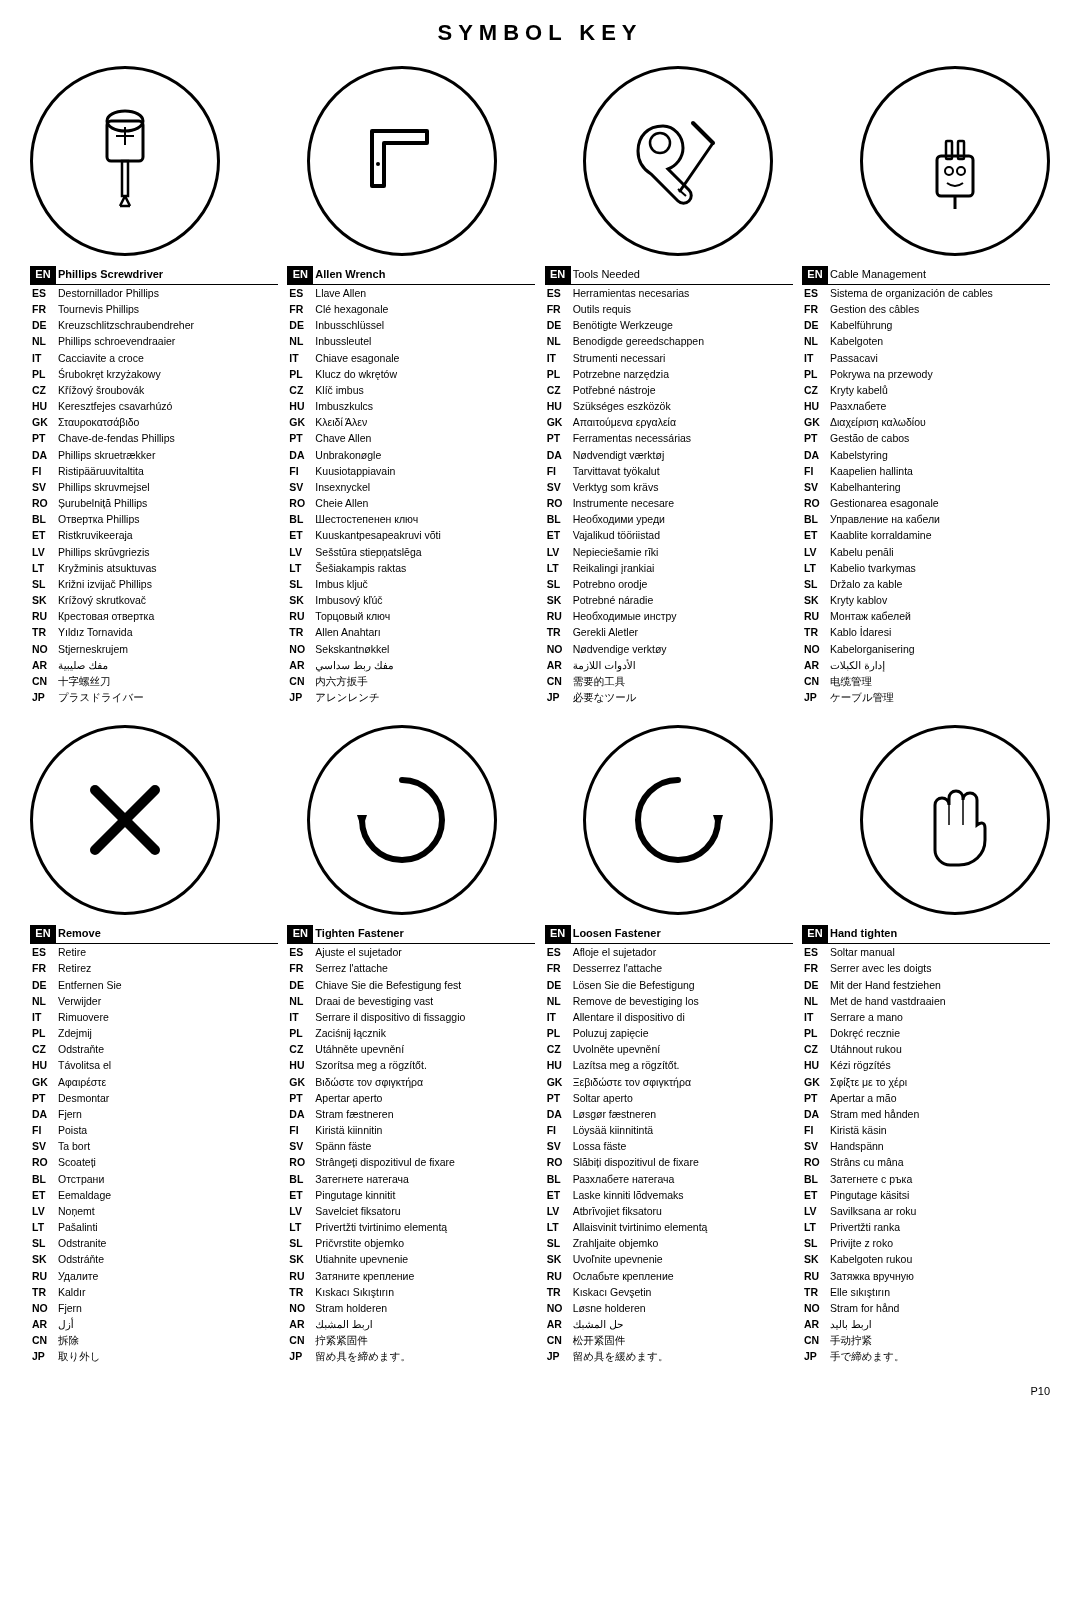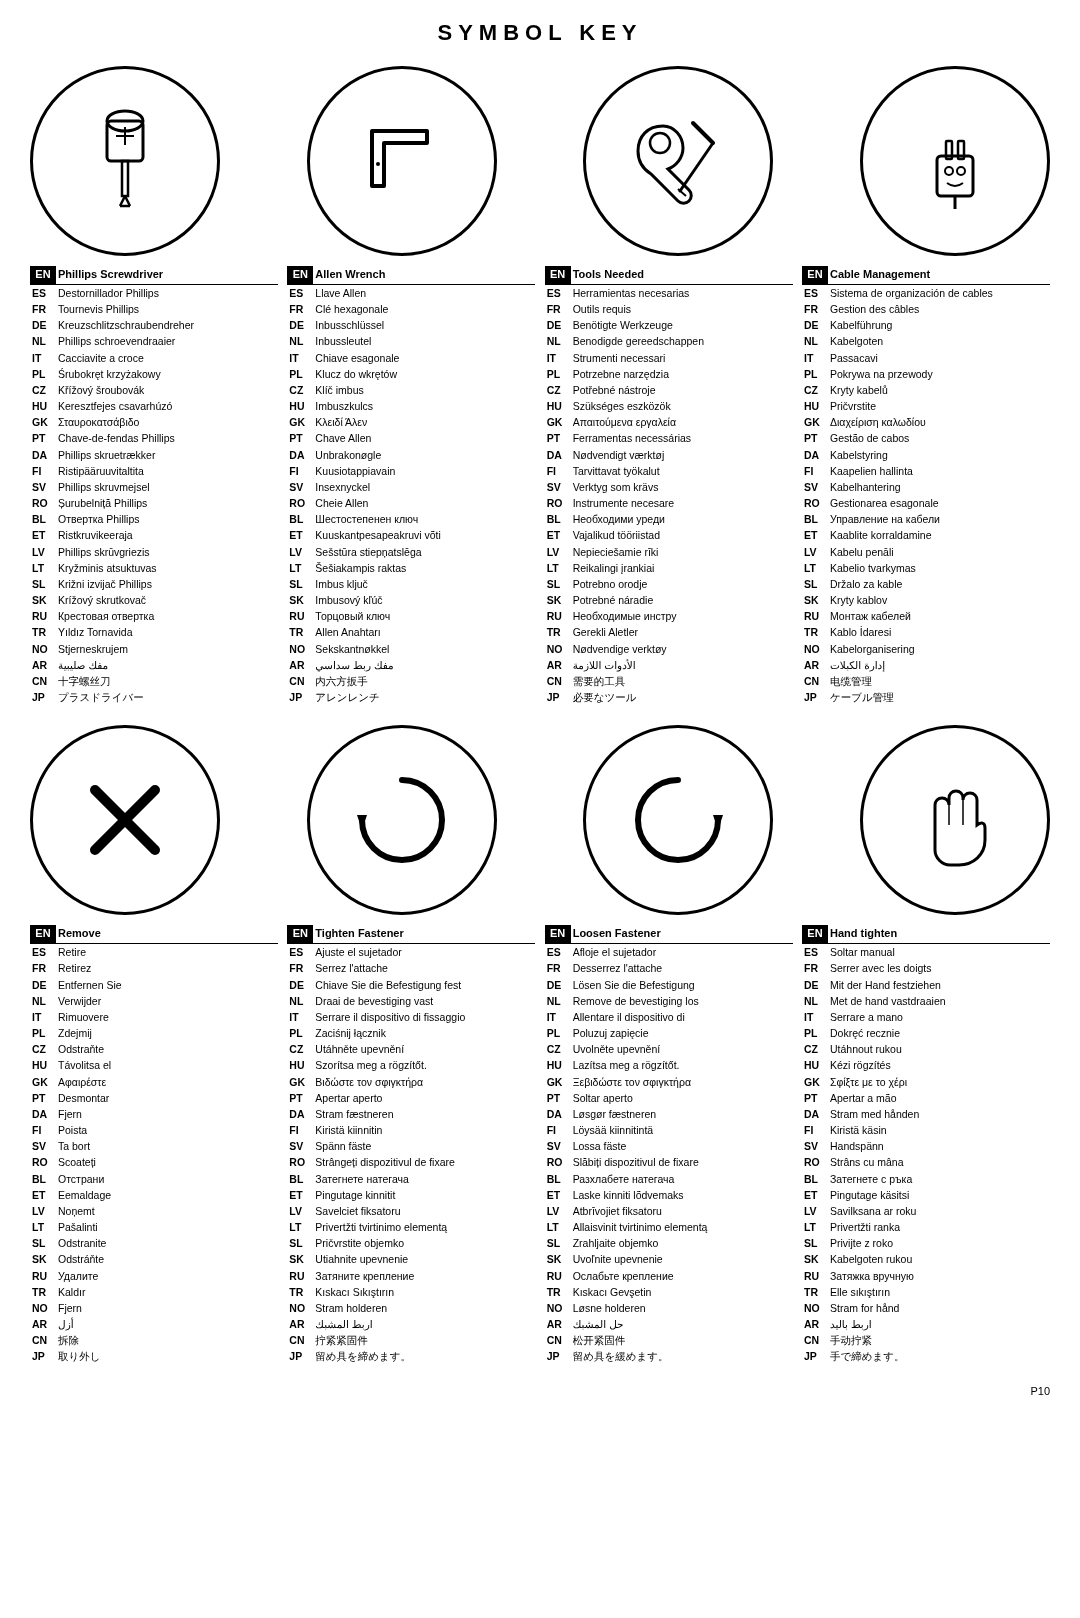--- a/index.html
+++ b/index.html
@@ -371,21 +371,21 @@
           <td style="font-weight: bold; width: 26px;">JP</td>
           <td>アレンレンチ</td>
         </tr>
       </tbody>
   </table>
 
   <table class="lang-table">
     <tbody id="tools-tbody">
         <tr>
           <td style="background: rgb(0, 0, 0); color: rgb(255, 255, 255); text-align: center; font-weight: bold; padding: 1px 3px;">EN</td>
-          <td style="font-weight: bold; border-bottom: 1px solid rgb(0, 0, 0); padding-bottom: 2px; margin-left: 32px;">Tools Needed</td>
+          <td style="font-weight: normal; border-bottom: 1px solid rgb(0, 0, 0); padding-bottom: 2px; margin-left: 32px;">Tools Needed</td>
         </tr>
         <tr>
           <td style="font-weight: bold; width: 26px;">ES</td>
           <td>Herramientas necesarias</td>
         </tr>
         <tr>
           <td style="font-weight: bold; width: 26px;">FR</td>
           <td>Outils requis</td>
         </tr>
         <tr>
@@ -484,21 +484,21 @@
           <td style="font-weight: bold; width: 26px;">JP</td>
           <td>必要なツール</td>
         </tr>
       </tbody>
   </table>
 
   <table class="lang-table">
     <tbody id="cable-tbody">
         <tr>
           <td style="background: rgb(0, 0, 0); color: rgb(255, 255, 255); text-align: center; font-weight: bold; padding: 1px 3px;">EN</td>
-          <td style="font-weight: bold; border-bottom: 1px solid rgb(0, 0, 0); padding-bottom: 2px; margin-top: 10px;">Cable Management</td>
+          <td style="font-weight: normal; border-bottom: 1px solid rgb(0, 0, 0); padding-bottom: 2px; margin-top: 10px;">Cable Management</td>
         </tr>
         <tr>
           <td style="font-weight: bold; width: 26px;">ES</td>
           <td>Sistema de organización de cables</td>
         </tr>
         <tr>
           <td style="font-weight: bold; width: 26px;">FR</td>
           <td>Gestion des câbles</td>
         </tr>
         <tr>
@@ -516,21 +516,21 @@
         <tr>
           <td style="font-weight: bold; width: 26px;">PL</td>
           <td>Pokrywa na przewody</td>
         </tr>
         <tr>
           <td style="font-weight: bold; width: 26px;">CZ</td>
           <td>Kryty kabelů</td>
         </tr>
         <tr>
           <td style="font-weight: bold; width: 26px;">HU</td>
-          <td>Pričvrstite</td>
+          <td>Разхлабете</td>
         </tr>
         <tr>
           <td style="font-weight: bold; width: 26px;">GK</td>
           <td>Διαχείριση καλωδίου</td>
         </tr>
         <tr>
           <td style="font-weight: bold; width: 26px;">PT</td>
           <td>Gestão de cabos</td>
         </tr>
         <tr>

